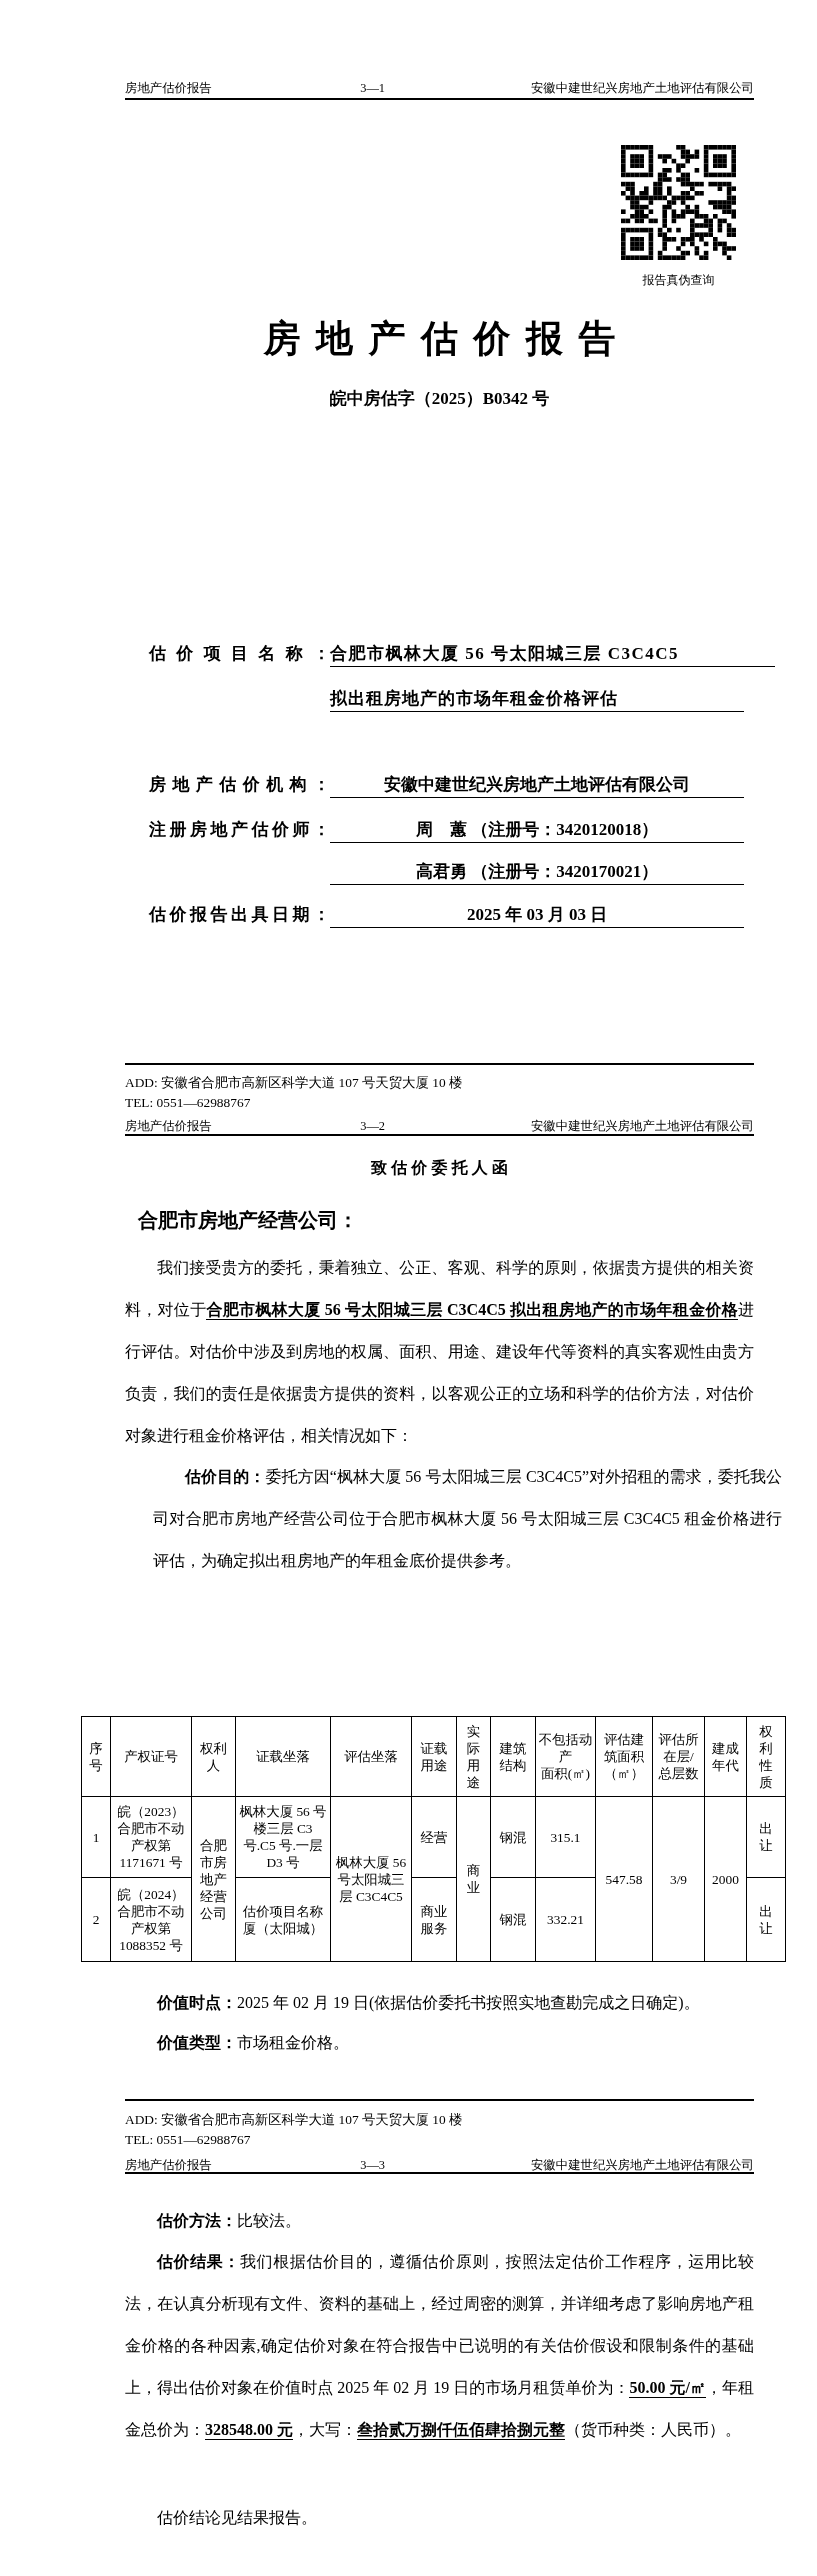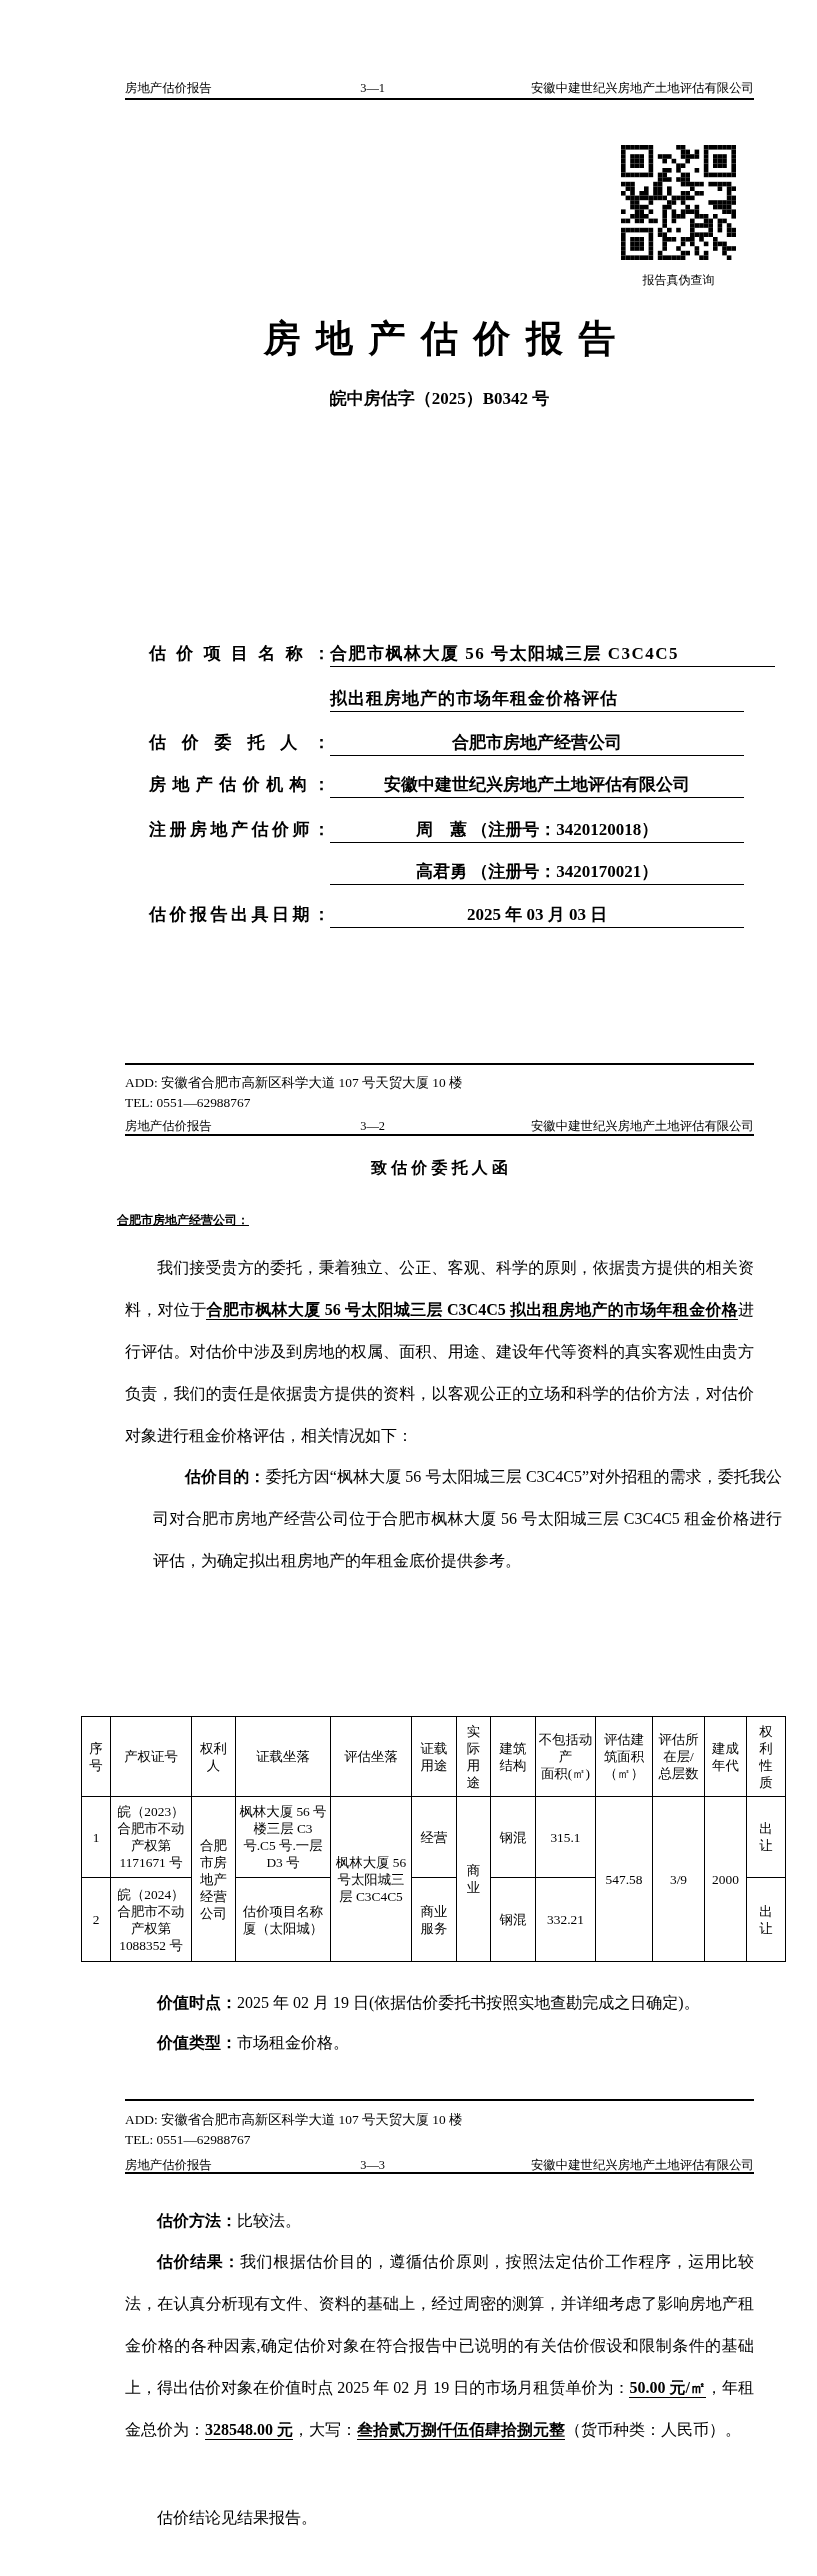--- a/index.html
+++ b/index.html
@@ -18,21 +18,21 @@
          font-size:17px;font-weight:bold;line-height:1.3;}
   .frow{position:absolute;left:125px;width:629px;height:27px;white-space:nowrap;margin-left:24px;}
   .flabel{display:inline-block;width:181px;height:25px;line-height:25px;font-size:17px;font-weight:bold;
           text-align:justify;text-align-last:justify;vertical-align:top;}
   .fval{display:inline-block;height:25px;line-height:25px;font-size:17px;font-weight:bold;
         border-bottom:1.5px solid #000;text-align:center;vertical-align:top;overflow:visible;}
   .fval.left{text-align:left;}
   .fgap{display:inline-block;width:181px;height:25px;vertical-align:top;}
   .lettertitle{position:absolute;left:125px;width:629px;text-align:center;font-size:16px;
                font-weight:bold;letter-spacing:0.26em;text-indent:0.26em;line-height:1.3;}
-  .salut{position:absolute;left:117px;width:629px;font-size:12px;font-weight:bold;line-height:24px;text-decoration:underline;}
+  .salut{position:absolute;left:138px;width:629px;font-size:20px;font-weight:bold;line-height:24px;}
   .para{position:absolute;left:125px;width:629px;font-size:16px;line-height:42px;
         text-align:justify;text-indent:2em;}
   .blb{font-weight:bold;}
   .bu{font-weight:bold;border-bottom:1px solid #000;padding-bottom:1px;}
   .rtable{position:absolute;left:81px;top:1716px;width:705px;border-collapse:collapse;
           table-layout:fixed;font-size:13.4px;}
   .rtable td{border:1px solid #000;text-align:center;vertical-align:middle;line-height:17px;
              white-space:pre-line;word-break:break-all;padding:1px 1.5px;}
   .qrcap{position:absolute;text-align:center;font-size:12px;}
 </style>
@@ -362,23 +362,20 @@
 
   <div class="bigtitle" style="top:315px;">房地产估价报告</div>
   <div class="docno" style="top:388px;">皖中房估字（2025）B0342 号</div>
 
   <div class="frow" style="top:641px;">
     <span class="flabel">估价项目名称：</span><span class="fval left" style="width:445px;letter-spacing:1.5px;">合肥市枫林大厦 56 号太阳城三层 C3C4C5</span>
   </div>
   <div class="frow" style="top:686px;">
     <span class="fgap"></span><span class="fval left" style="width:414px;letter-spacing:1px;">拟出租房地产的市场年租金价格评估</span>
   </div>
-  <div class="frow" style="top:730px;">
-    <span class="flabel">估价委托人：</span><span class="fval" style="width:414px;">合肥市房地产经营公司</span>
-  </div>
   <div class="frow" style="top:772px;">
     <span class="flabel">房地产估价机构：</span><span class="fval" style="width:414px;">安徽中建世纪兴房地产土地评估有限公司</span>
   </div>
   <div class="frow" style="top:817px;">
     <span class="flabel">注册房地产估价师：</span><span class="fval" style="width:414px;">周　蕙 （注册号：3420120018）</span>
   </div>
   <div class="frow" style="top:859px;">
     <span class="fgap"></span><span class="fval" style="width:414px;">高君勇 （注册号：3420170021）</span>
   </div>
   <div class="frow" style="top:902px;">

